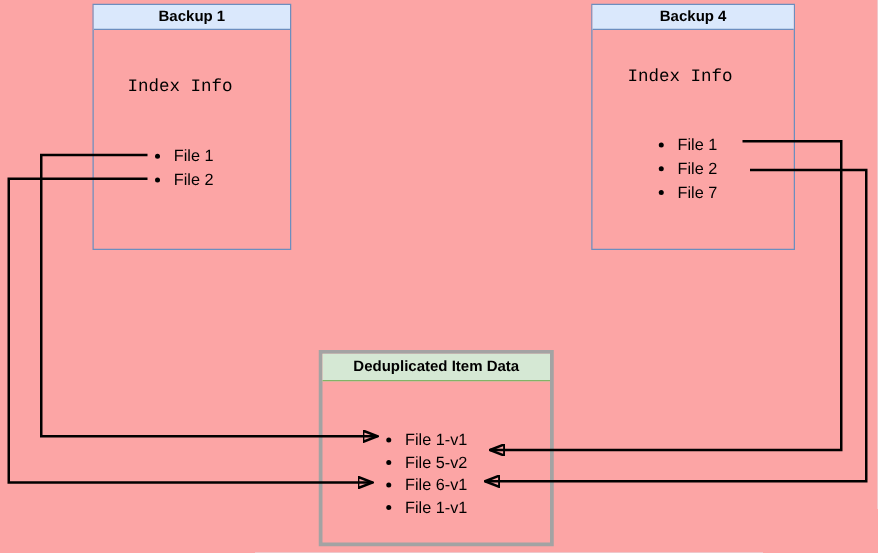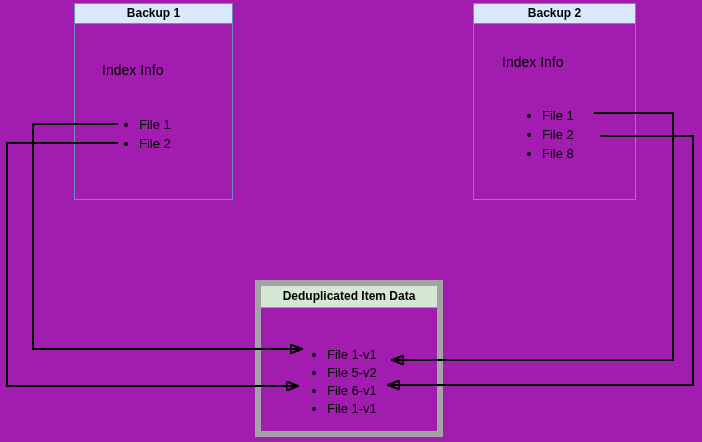--- a/index.html
+++ b/index.html
@@ -6,30 +6,30 @@
     margin: 0;
     padding: 0;
     background: #e5e4eb;
     font-family: "Liberation Sans", sans-serif;
     color: #000;
   }
   #canvas {
     position: relative;
     width: 702px;
     height: 442px;
-    background: #a21caf;
+    background: #fca5a5;
     overflow: hidden;
   }
   .box {
     position: absolute;
     box-sizing: border-box;
     background: transparent;
   }
   .box.blue  { border: 1px solid #6c8ebf; }
-  .box.green { border: 6px solid #a3a3a3; }
+  .box.green { border: 3px solid #a3a3a3; }
   .box-header {
     box-sizing: border-box;
     width: 100%;
     text-align: center;
     font-weight: bold;
     font-size: 12px;
   }
   .blue .box-header {
     background: #dae8fc;
     border-bottom: 1px solid #6c8ebf;
@@ -40,20 +40,21 @@
     background: #d5e8d4;
     border-bottom: 1px solid #82b366;
     height: 22px;
     line-height: 21px;
   }
   .index-label {
     position: absolute;
     font-size: 14px;
     line-height: 17px;
     white-space: nowrap;
+    font-family: Liberation Mono, monospace;
   }
   ul.file-list {
     position: absolute;
     margin: 0;
     padding: 0;
     list-style: none;
     font-size: 13px;
   }
   ul.file-list li {
     position: relative;
@@ -108,26 +109,26 @@
   <div id="backup1" class="box blue">
     <div class="box-header">Backup 1</div>
     <div class="index-label">Index Info</div>
     <ul class="file-list lh19">
       <li>File 1</li>
       <li>File 2</li>
     </ul>
   </div>
 
   <div id="backup2" class="box blue">
-    <div class="box-header">Backup 2</div>
+    <div class="box-header">Backup 4</div>
     <div class="index-label">Index Info</div>
     <ul class="file-list lh19">
       <li>File 1</li>
       <li>File 2</li>
-      <li>File 8</li>
+      <li>File 7</li>
     </ul>
   </div>
 
   <div id="dedup" class="box green">
     <div class="box-header">Deduplicated Item Data</div>
     <ul class="file-list lh18">
       <li>File 1-v1</li>
       <li>File 5-v2</li>
       <li>File 6-v1</li>
       <li>File 1-v1</li>

